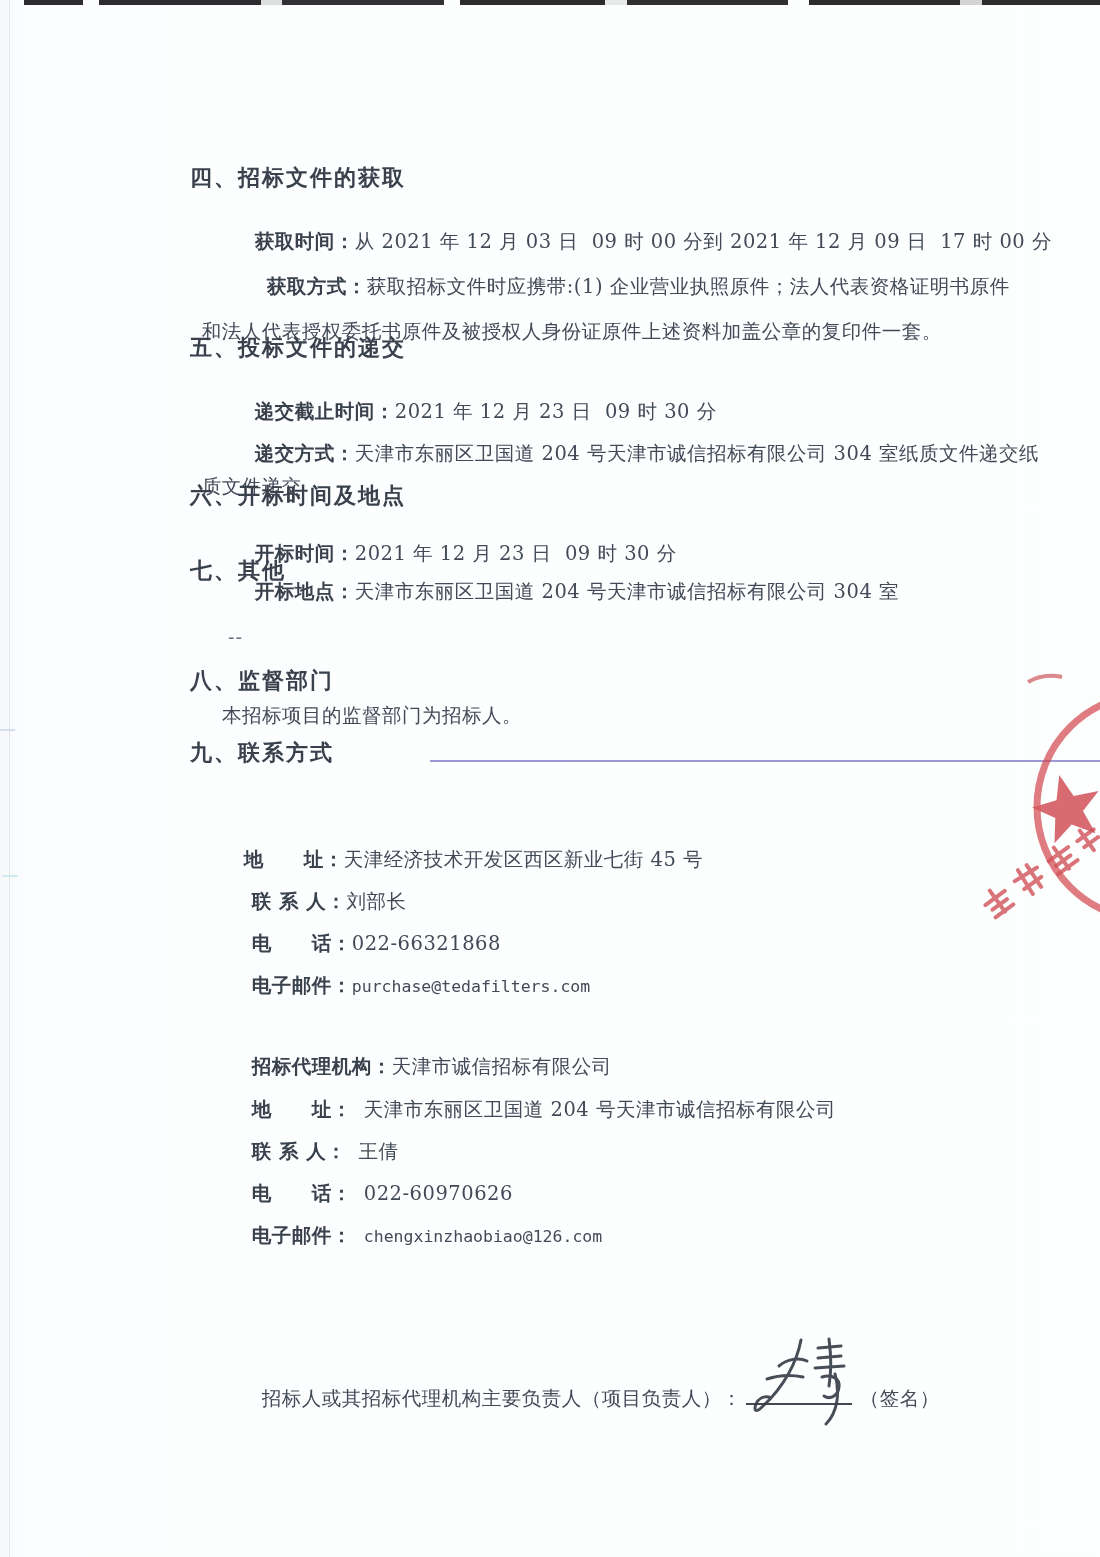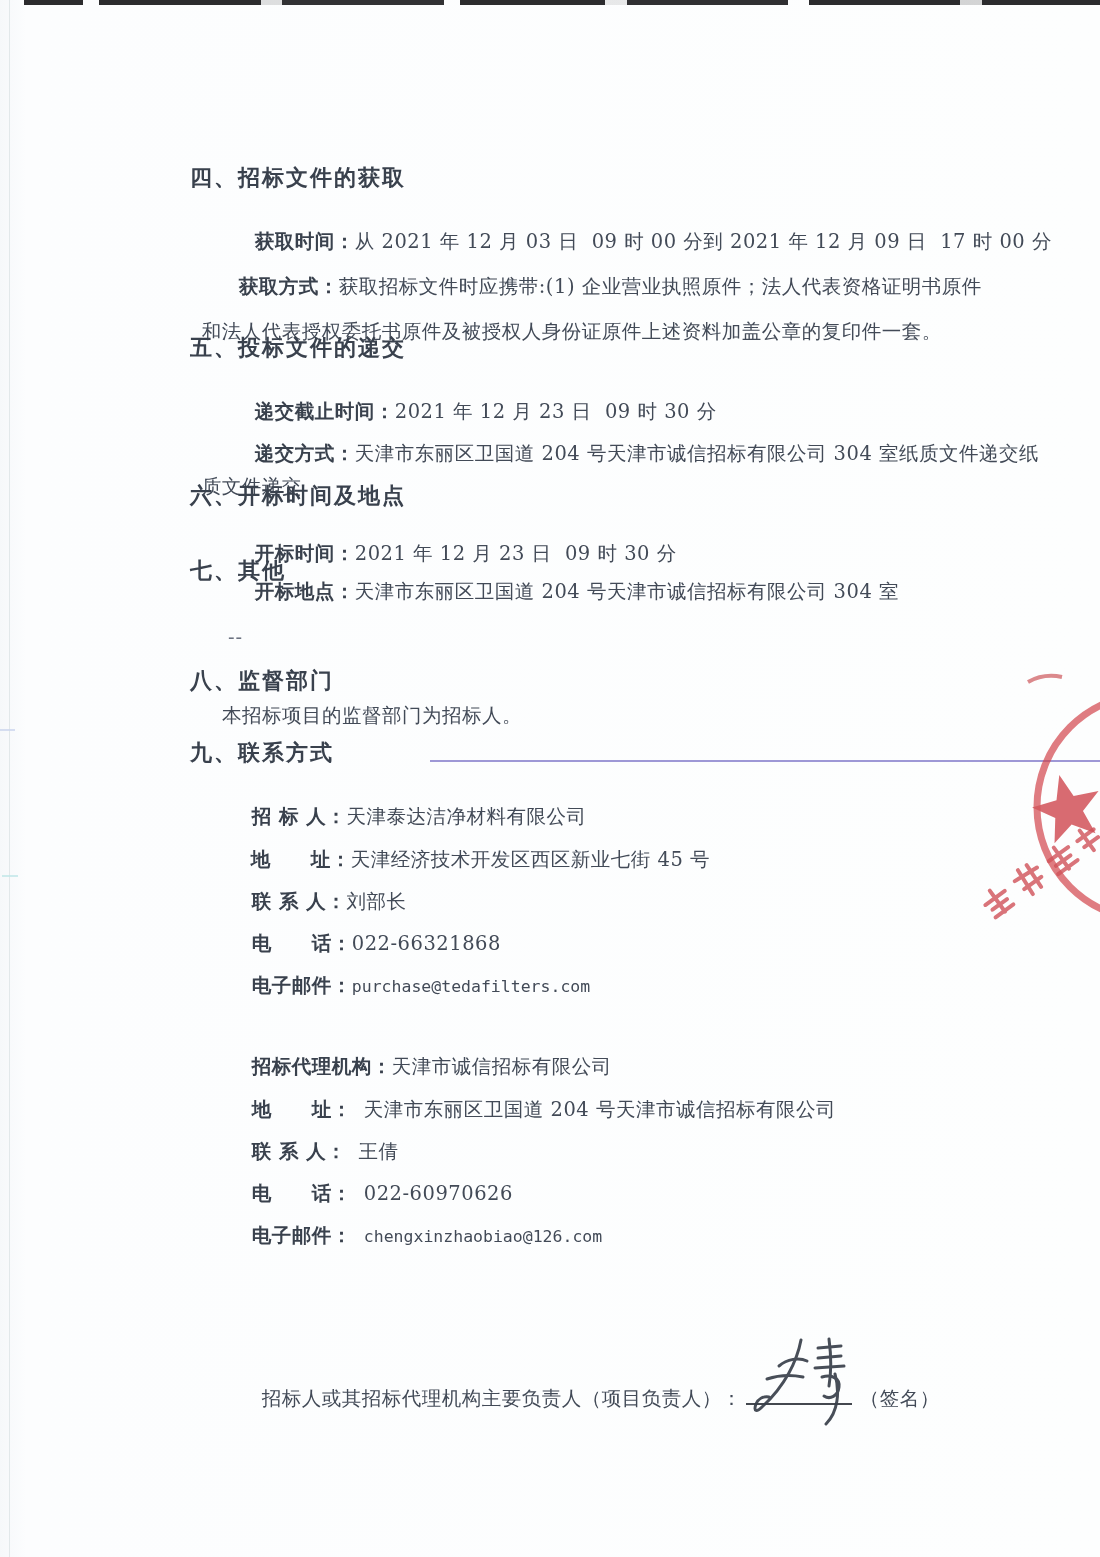--- a/index.html
+++ b/index.html
@@ -55,21 +55,21 @@
 
   <div class="scan-top"></div>
   <div class="scan-vline"></div>
   <div class="scan-tick1"></div>
   <div class="scan-tick2"></div>
 
   <div class="sec" style="left:190px;top:163px">四、招标文件的获取</div>
   <div class="line" style="left:228px;top:205px">
     <span class="lbl">获取时间：</span><span class="val">从 2021 年 12 月 03 日  09 时 00 分到 2021 年 12 月 09 日  17 时 00 分</span>
   </div>
-  <div class="line" style="left:212px;top:250px">
+  <div class="line" style="left:240px;top:250px">
     <span class="lbl">获取方式：</span><span class="val">获取招标文件时应携带:(1) 企业营业执照原件；法人代表资格证明书原件</span>
   </div>
   <div class="line" style="left:175px;top:295px">
     <span class="val">和法人代表授权委托书原件及被授权人身份证原件上述资料加盖公章的复印件一套。</span>
   </div>
 
   <div class="sec" style="left:190px;top:333px">五、投标文件的递交</div>
   <div class="line" style="left:228px;top:375px">
     <span class="lbl">递交截止时间：</span><span class="val">2021 年 12 月 23 日  09 时 30 分</span>
   </div>
@@ -90,24 +90,21 @@
 
   <div class="sec" style="left:190px;top:556px">七、其他</div>
   <div class="line dash" style="left:228px;top:626px">--</div>
 
   <div class="sec" style="left:190px;top:666px">八、监督部门</div>
   <div class="line" style="left:222px;top:702px">本招标项目的监督部门为招标人。</div>
 
   <div class="sec" style="left:190px;top:738px">九、联系方式</div>
   <div class="rule"></div>
 
-  <div class="line" style="left:225px;top:780px">
-    <span class="lbl">招 标 人：</span><span class="val">天津泰达洁净材料有限公司</span>
-  </div>
-  <div class="line" style="left:224px;top:823px">
+  <div class="line" style="left:217px;top:823px">
     <span class="lbl">地　　址：</span><span class="val">天津经济技术开发区西区新业七街 45 号</span>
   </div>
   <div class="line" style="left:225px;top:865px">
     <span class="lbl">联 系 人：</span><span class="val">刘部长</span>
   </div>
   <div class="line" style="left:225px;top:907px">
     <span class="lbl">电　　话：</span><span class="val">022-66321868</span>
   </div>
   <div class="line" style="left:225px;top:1030px">
     <span class="lbl">招标代理机构：</span><span class="val">天津市诚信招标有限公司</span>

